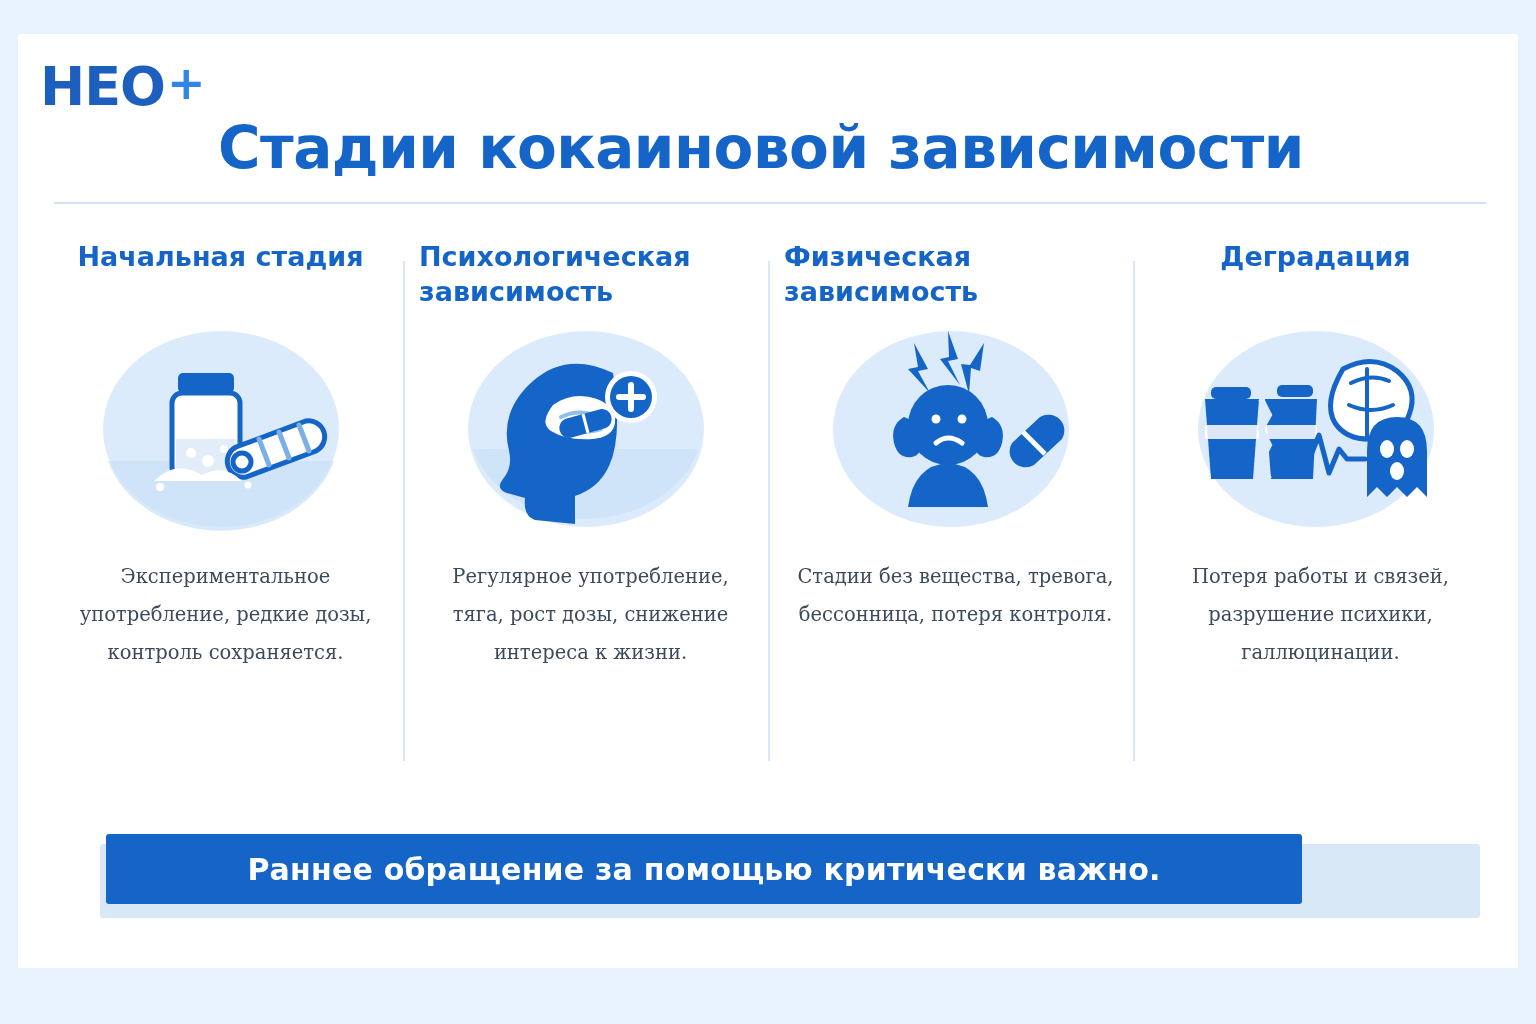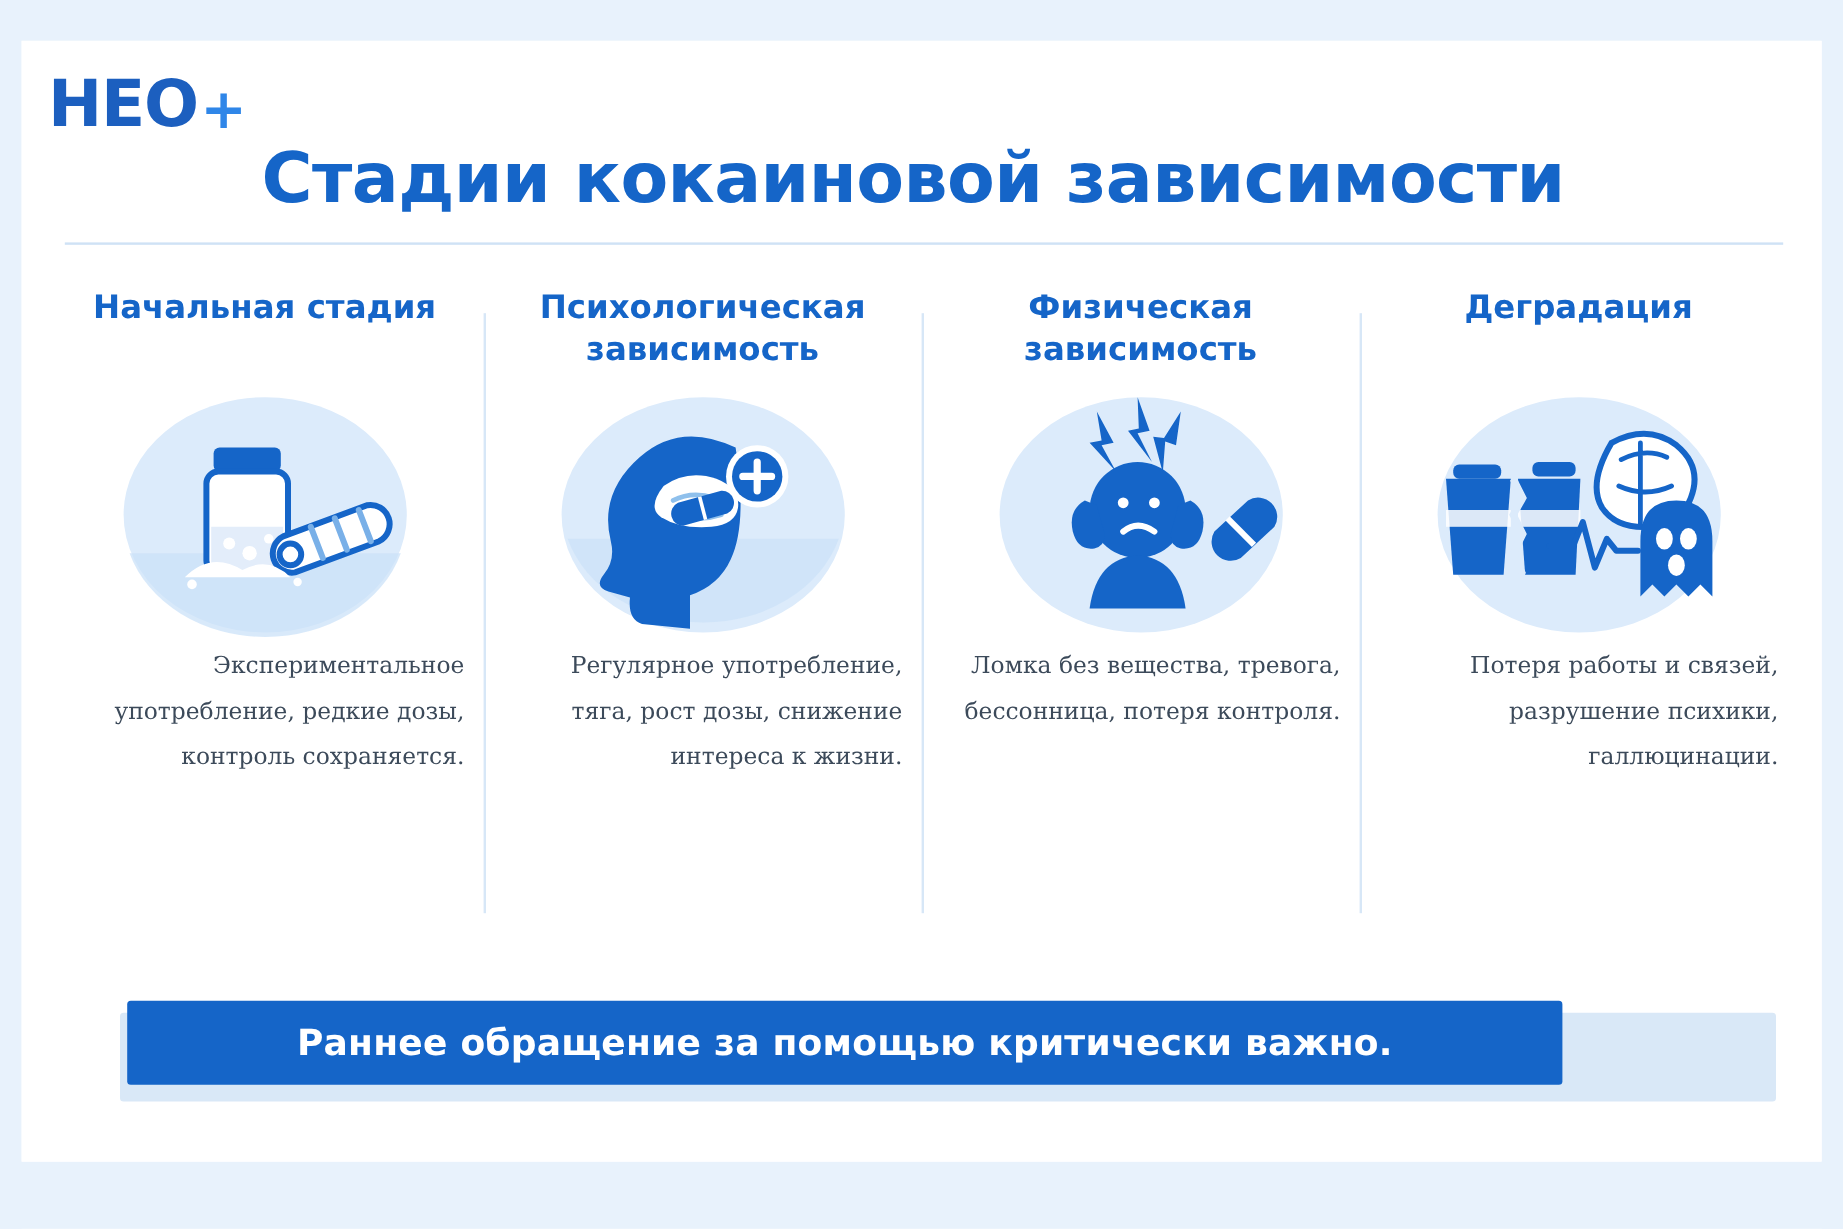--- a/index.html
+++ b/index.html
@@ -55,21 +55,21 @@
     height: 934px;
     background: #ffffff;
   }
 
   
   .logo {
     position: absolute;
     left: 22px;
     top: 26px;
     display: flex;
-    align-items: flex-end;
+    align-items: flex-start;
     letter-spacing: -1px;
   }
   .logo-text {
     font-size: 54px;
     font-weight: 700;
     color: #1c5fbf;
     line-height: 1;
     font-family: "DejaVu Sans", sans-serif;
   }
   .logo-plus {
@@ -127,38 +127,39 @@
     left: 0;
     top: 22px;
     width: 2px;
     height: 500px;
     background: #d7e7f7;
   }
   .col-title {
     font-size: 27px;
     font-weight: 700;
     color: #1565c8;
-    text-align: center;
+    text-align: left;
     line-height: 1.3;
     min-height: 74px;
     font-family: "DejaVu Sans", sans-serif;
   }
   .icon-wrap {
     margin-top: 8px;
     width: 250px;
     height: 215px;
     display: flex;
     align-items: center;
     justify-content: center;
   }
   .col-desc {
+    margin-top: 22px;
     font-size: 19.5px;
     line-height: 1.95;
     color: #3c4a5a;
-    text-align: right;
+    text-align: center;
     width: 100%;
     padding-left: 10px;
     box-sizing: border-box;
     font-family: "DejaVu Serif", serif;
   }
 
   
   .banner-shadow {
     position: absolute;
     left: 82px;
@@ -277,21 +278,21 @@
 
             <path d="M78 96 q-14 8 -10 26 q4 16 18 14 q10 -2 8 -14 l-6 -22 z" fill="#1565c8"></path>
             <path d="M166 96 q14 8 10 26 q-4 16 -18 14 q-10 -2 -8 -14 l6 -22 z" fill="#1565c8"></path>
 
             <path d="M82 186 q6 -42 40 -44 q34 2 40 44 z" fill="#1565c8"></path>
 
             <path d="M186 122 l28 -26 a16 16 0 0 1 22 22 l-28 26 a16 16 0 0 1 -22 -22 z" fill="#1565c8"></path>
             <path d="M197 111 l22 22" stroke="#ffffff" stroke-width="5"></path>
           </svg>
         </div>
-        <div class="col-desc">Ломка без вещества, тревога, бессонница, потеря контроля.</div>
+        <div class="col-desc">Стадии без вещества, тревога, бессонница, потеря контроля.</div>
       </div>
 
       <div class="col">
         <div class="col-title">Деградация</div>
         <div class="icon-wrap">
           <svg width="250" height="215" viewBox="0 0 250 215" xmlns="http://www.w3.org/2000/svg">
             <ellipse cx="125" cy="108" rx="118" ry="98" fill="#dcebfb"></ellipse>
 
             <rect x="20" y="66" width="40" height="12" rx="5" fill="#1565c8"></rect>
             <path d="M14 78 h54 l-6 80 h-42 z" fill="#1565c8"></path>

